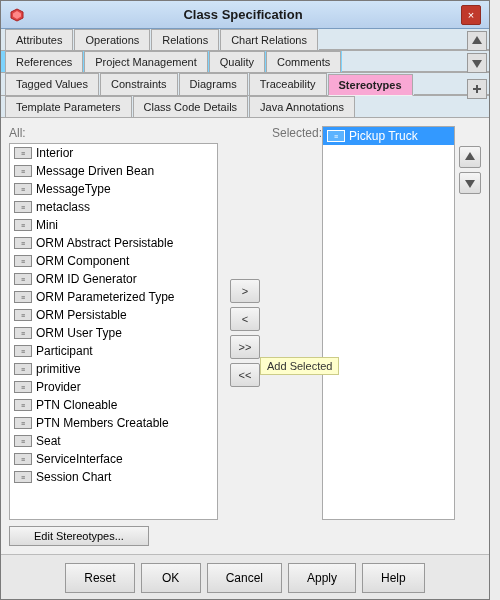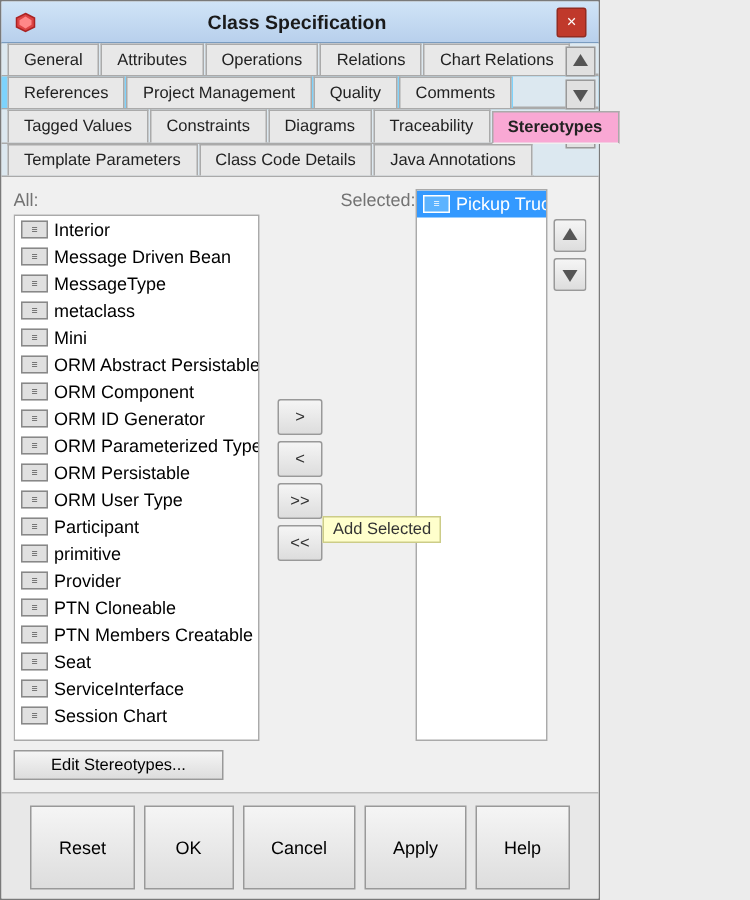--- a/index.html
+++ b/index.html
@@ -6,21 +6,21 @@
     body {
       font-family: "Segoe UI", Tahoma, Geneva, sans-serif;
       font-size: 12px;
       background: #ececec;
       width: 500px;
       height: 600px;
       overflow: hidden;
     }
 
     .window {
-      width: 400px;
+      width: 490px;
       height: 600px;
       border: 1px solid #7a7a7a;
       background: #f0f0f0;
       display: flex;
       flex-direction: column;
     }
 
     .title-bar {
       background: linear-gradient(to bottom, #d0e4f7, #b8d0ec);
       height: 28px;
@@ -282,21 +282,21 @@
       display: flex;
       justify-content: center;
       gap: 6px;
       padding: 8px 8px 6px 8px;
       border-top: 1px solid #bbb;
       background: #e8e8e8;
       flex-shrink: 0;
     }
 
     .footer-btn {
-      padding: 20px 18px;
+      padding: 7px 18px;
       background: linear-gradient(to bottom, #f5f5f5, #ddd);
       border: 1px solid #999;
       cursor: pointer;
       font-size: 12px;
       min-width: 60px;
       text-align: center;
     }
 
     
     .list-box::-webkit-scrollbar {
@@ -328,21 +328,20 @@
         <polygon points="7,3 11,5.5 11,8.5 7,11 3,8.5 3,5.5" fill="#f88"></polygon>
       </svg>
     </div>
     <div class="title-bar-title">Class Specification</div>
     <div class="title-bar-close">×</div>
   </div>
 
   <div class="tabs-wrapper">
 
     <div class="tabs-row">
-      <div class="tab">General</div>
       <div class="tab">Attributes</div>
       <div class="tab">Operations</div>
       <div class="tab">Relations</div>
       <div class="tab">Chart Relations</div>
       <div style="flex:1; border-bottom: 1px solid #aaa; background:#dce8f0;"></div>
     </div>
 
     <div class="tabs-row tabs-row-2">
       <div class="tab">References</div>
       <div class="tab">Project Management</div>

